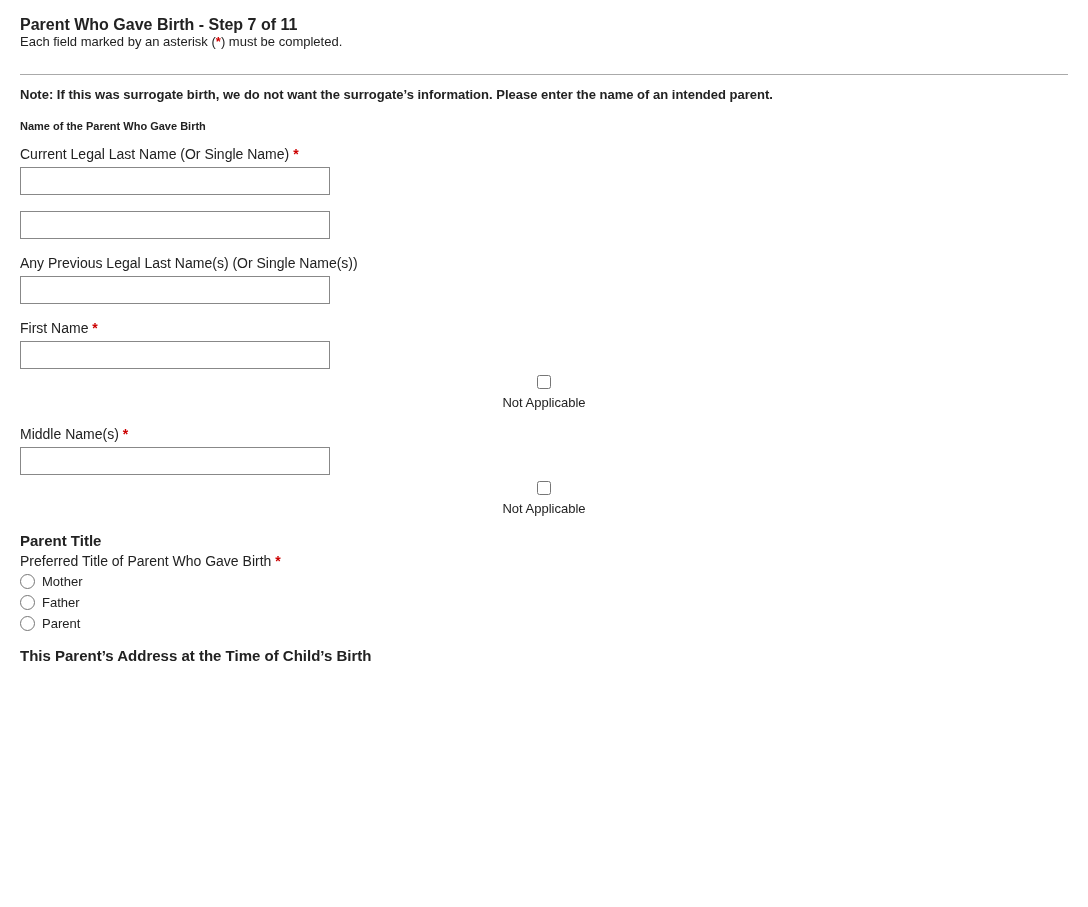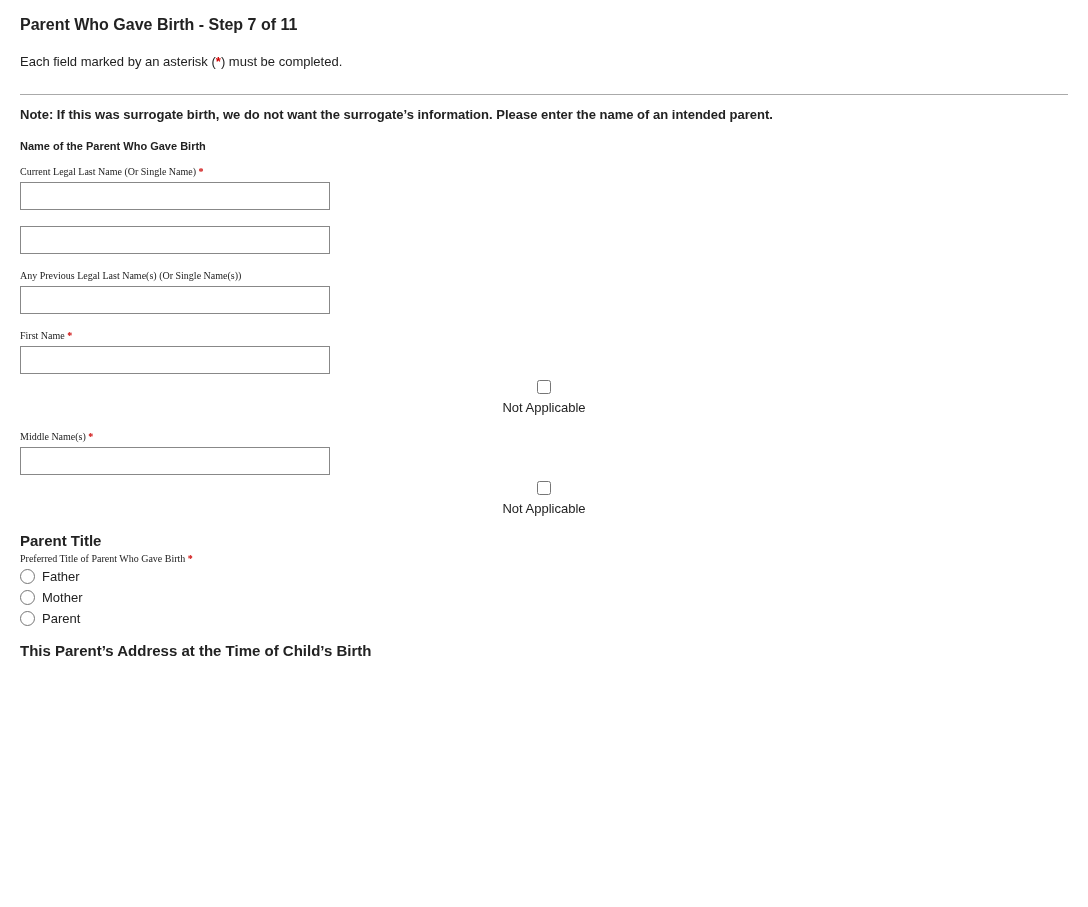--- a/index.html
+++ b/index.html
@@ -13,21 +13,21 @@
       font-size: 14px;
       color: #222;
       background: #fff;
       padding: 16px 20px;
       max-width: 1088px;
     }
 
     .page-title {
       font-weight: bold;
       font-size: 16px;
-      margin-bottom: 20px;
+      margin-bottom: 0;
     }
 
     .required-note {
       font-size: 13px;
       margin-bottom: 25px;
       color: #222;
     }
 
     .required-asterisk {
       color: #cc0000;
@@ -51,24 +51,23 @@
       font-weight: bold;
       font-size: 11px;
       margin-bottom: 14px;
     }
 
     .field-group {
       margin-bottom: 16px;
     }
 
     .field-label {
-      font-size: 10px;
+      font-size: 14px;
       margin-bottom: 5px;
       color: #222;
-      font-family: Liberation Serif, serif;
     }
 
     .field-label .req {
       color: #cc0000;
       font-weight: bold;
     }
 
     .text-input {
       display: block;
       width: 310px;
@@ -179,26 +178,26 @@
 </div>
 
 <div class="subsection-title">Parent Title</div>
 
 <div class="field-group">
   <div class="field-label">
     <span>Preferred Title of Parent Who Gave Birth</span> <span class="req">*</span>
   </div>
   <div class="radio-group">
     <div class="radio-row">
+      <input type="radio" name="parent-title" value="mother" id="radio-mother" style="">
+      <label for="radio-mother">Mother</label>
+    </div>
+    <div class="radio-row">
       <input type="radio" name="parent-title" value="father" id="radio-father" style="">
       <label for="radio-father">Father</label>
-    </div>
-    <div class="radio-row">
-      <input type="radio" name="parent-title" value="mother" id="radio-mother" style="">
-      <label for="radio-mother">Mother</label>
     </div>
     <div class="radio-row">
       <input type="radio" name="parent-title" value="parent" id="radio-parent" style="">
       <label for="radio-parent">Parent</label>
     </div>
   </div>
 </div>
 
 <div class="subsection-title">This Parent’s Address at the Time of Child’s Birth</div>
 

